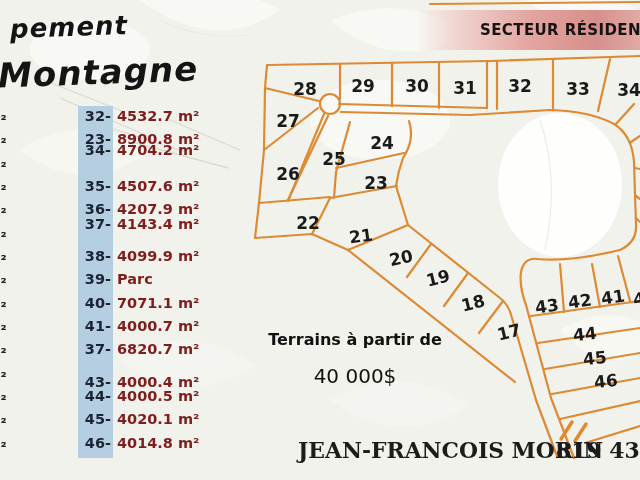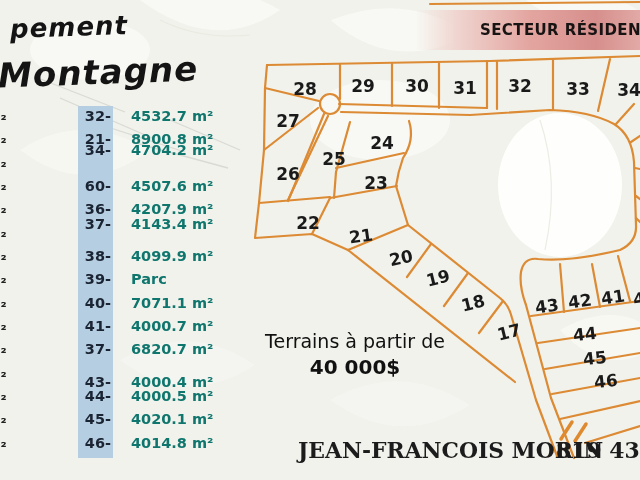--- a/index.html
+++ b/index.html
@@ -21,28 +21,28 @@
        #e3a49f 48%, #d68f8c 75%, #e6b3af 100%);
   }
   #banner span{
     display:block;white-space:nowrap;line-height:40px;padding-left:64px;
     font-size:15px;font-weight:bold;color:#181414;letter-spacing:.4px;
   }
   
   #band{position:absolute;left:78px;top:106px;width:35px;height:352px;background:#b6cee1;}
   .lot-row{position:absolute;left:78px;height:23px;white-space:nowrap;font-weight:bold;font-size:14.5px;}
   .lot-row .num{display:inline-block;width:33px;text-align:right;color:#1a2433;}
-  .lot-row .area{margin-left:20px;color:#0f766e;}
+  .lot-row .area{margin-left:6px;color:#7f1d1d;}
   
   .frag{position:absolute;left:0;width:7px;height:20px;overflow:hidden;}
   .frag span{display:inline-block;margin-left:-14px;font-weight:bold;font-size:14px;color:#222;white-space:nowrap;}
   
   #price{position:absolute;left:248px;top:330px;width:214px;text-align:center;color:#111;}
-  #price .p1{font-size:19px;font-weight:normal;}
-  #price .p2{font-size:20px;font-weight:bold;margin-top:3px;}
+  #price .p1{font-size:16px;font-weight:bold;}
+  #price .p2{font-size:20px;font-weight:normal;margin-top:15px;}
   
   .contact{position:absolute;top:436px;font-family:"DejaVu Serif", serif;font-weight:bold;
     font-size:23px;color:#1c1c1c;white-space:nowrap;transform:scaleX(.95);transform-origin:left;}
   #contact-name{left:298px;}
   #contact-phone{left:556px;}
 </style>
 </head>
 <body>
 
 <div id="stage">
@@ -159,23 +159,23 @@
   <div id="title-1" class="title-line">pement</div>
   <div id="title-2" class="title-line">Montagne</div>
 
   <div id="banner">
     <span>SECTEUR RÉSIDENTIEL</span>
   </div>
 
   <div id="band"></div>
   <div id="lot-list">
     <div class="lot-row" style="top:108px"><span class="num">32-</span><span class="area">4532.7 m²</span></div>
-    <div class="lot-row" style="top:131px"><span class="num">21-</span><span class="area">8900.8 m²</span></div>
+    <div class="lot-row" style="top:131px"><span class="num">23-</span><span class="area">8900.8 m²</span></div>
     <div class="lot-row" style="top:142px"><span class="num">34-</span><span class="area">4704.2 m²</span></div>
-    <div class="lot-row" style="top:178px"><span class="num">60-</span><span class="area">4507.6 m²</span></div>
+    <div class="lot-row" style="top:178px"><span class="num">35-</span><span class="area">4507.6 m²</span></div>
     <div class="lot-row" style="top:201px"><span class="num">36-</span><span class="area">4207.9 m²</span></div>
     <div class="lot-row" style="top:216px"><span class="num">37-</span><span class="area">4143.4 m²</span></div>
     <div class="lot-row" style="top:248px"><span class="num">38-</span><span class="area">4099.9 m²</span></div>
     <div class="lot-row" style="top:271px"><span class="num">39-</span><span class="area">Parc</span></div>
     <div class="lot-row" style="top:295px"><span class="num">40-</span><span class="area">7071.1 m²</span></div>
     <div class="lot-row" style="top:318px"><span class="num">41-</span><span class="area">4000.7 m²</span></div>
     <div class="lot-row" style="top:341px"><span class="num">37-</span><span class="area">6820.7 m²</span></div>
     <div class="lot-row" style="top:374px"><span class="num">43-</span><span class="area">4000.4 m²</span></div>
     <div class="lot-row" style="top:388px"><span class="num">44-</span><span class="area">4000.5 m²</span></div>
     <div class="lot-row" style="top:411px"><span class="num">45-</span><span class="area">4020.1 m²</span></div>

